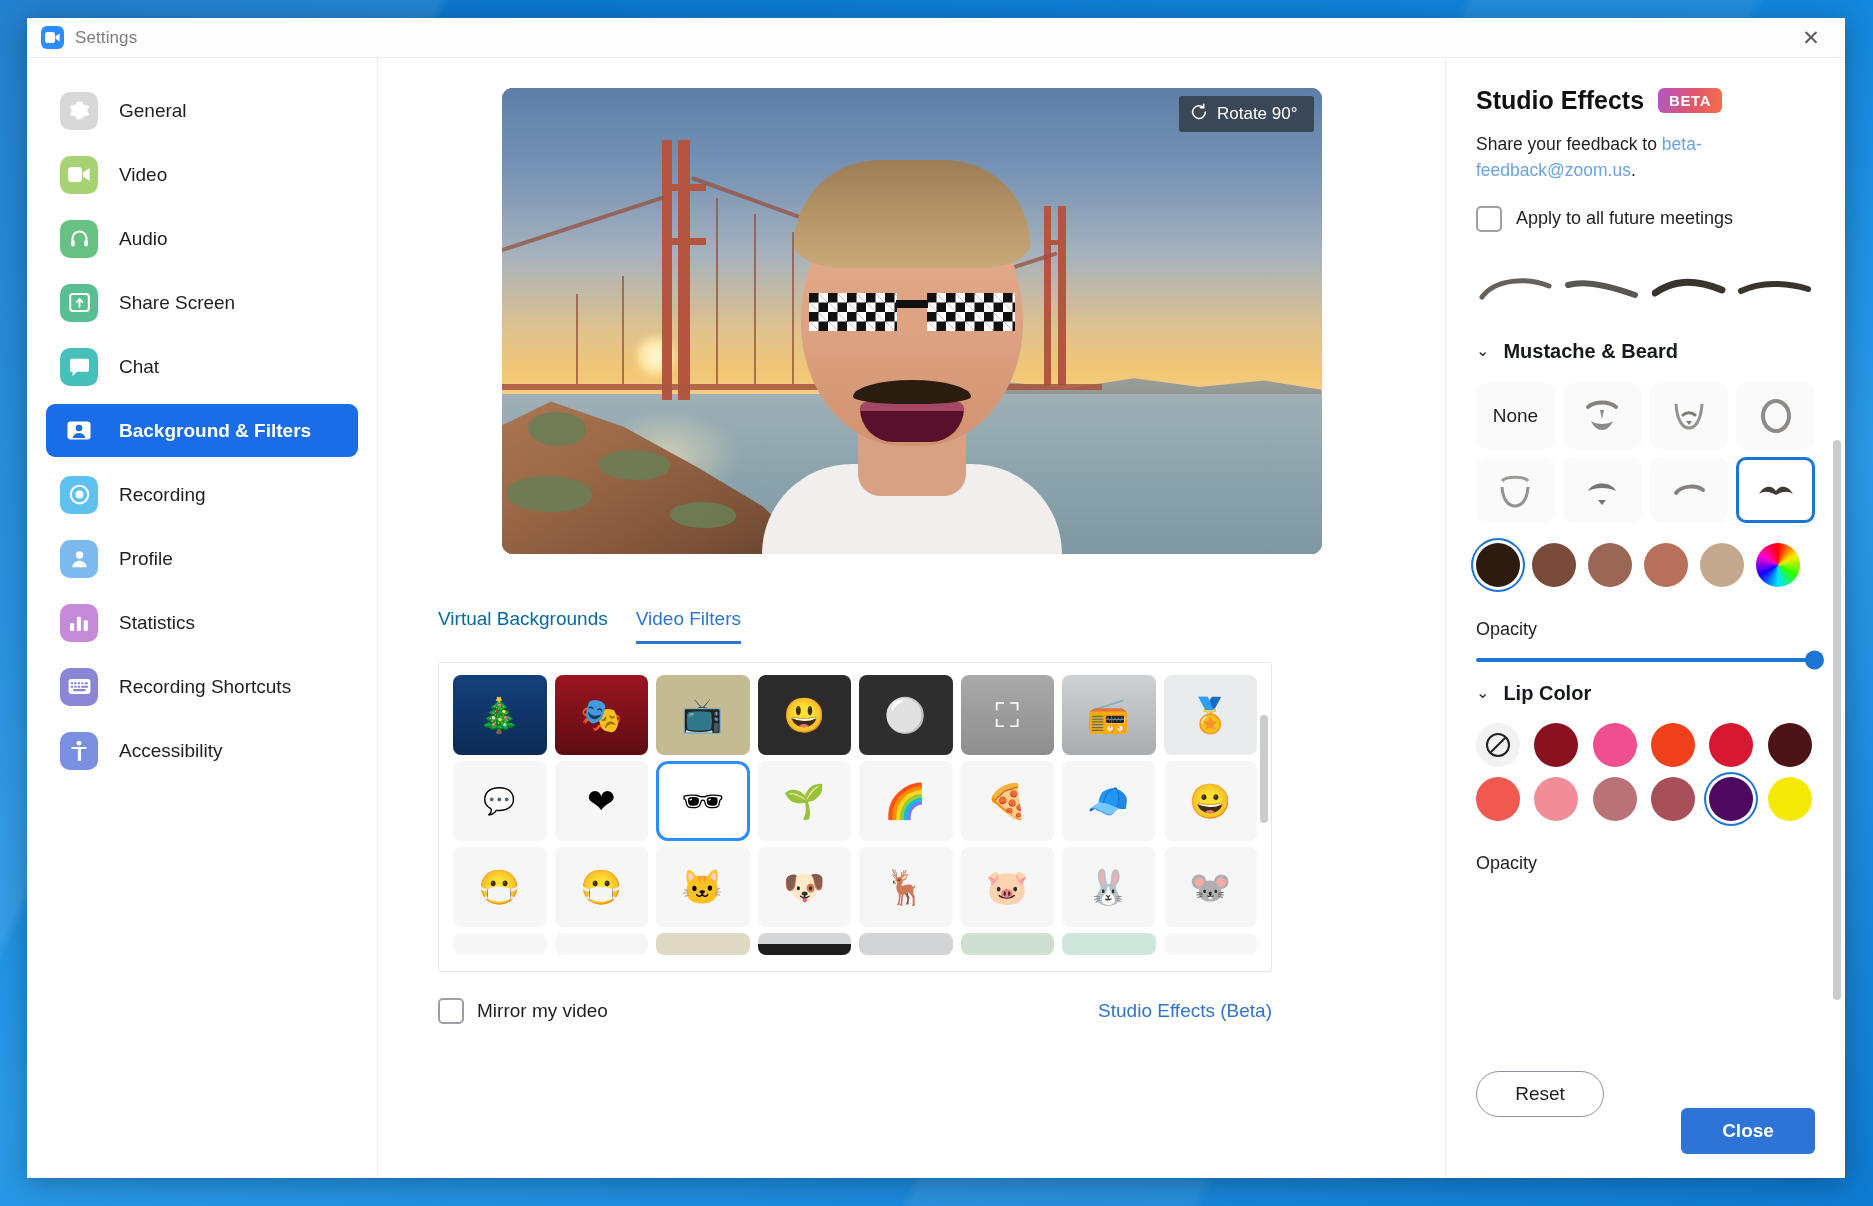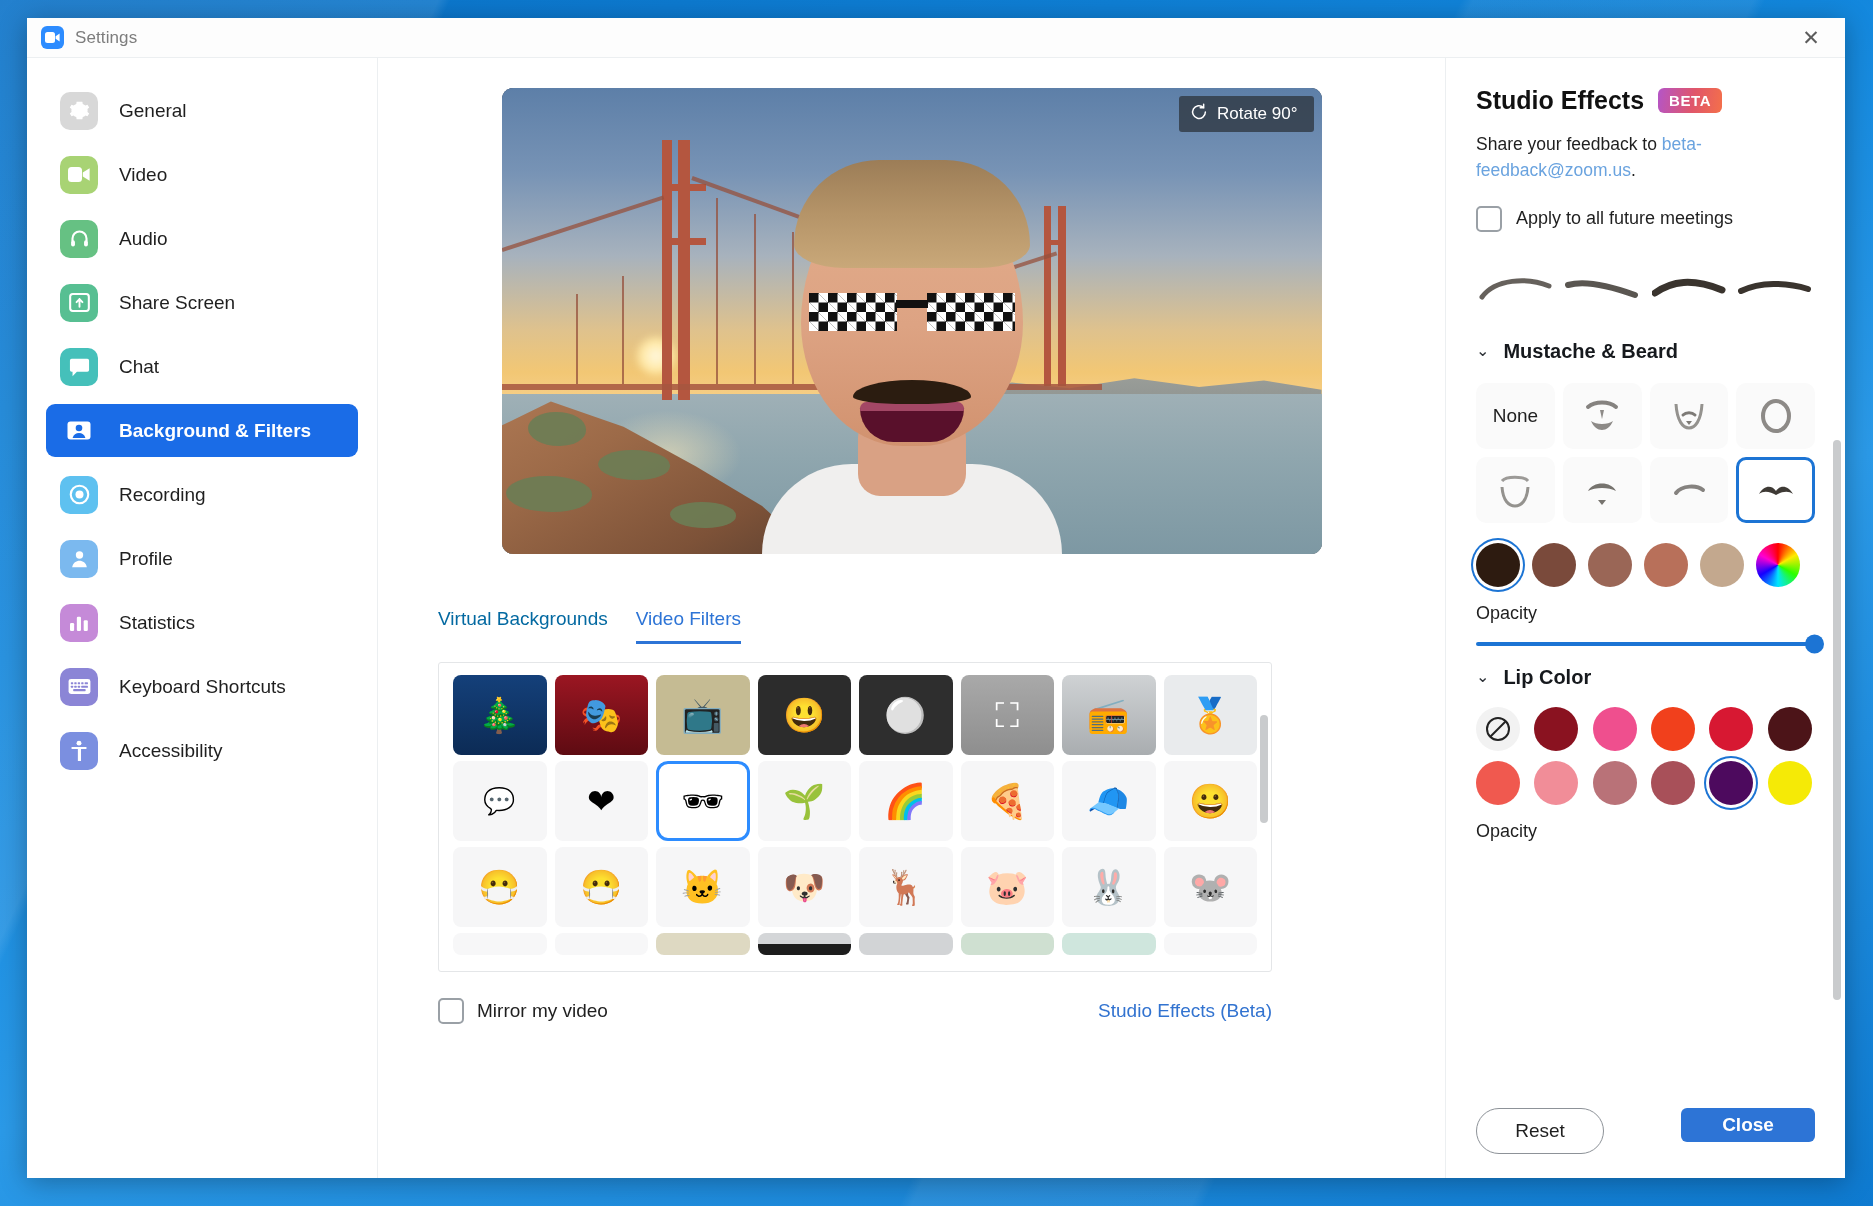--- a/index.html
+++ b/index.html
@@ -323,21 +323,21 @@
   .sw.sel { box-shadow: 0 0 0 3px #fff, 0 0 0 5px #1c74d4; }
   .sw.wheel {
     background: conic-gradient(#ff0000, #ffea00, #2bff00, #00e5ff, #1400ff, #ff00d0, #ff0000);
   }
   .sw.none-sw {
     background: #f2f2f2;
     display: flex; align-items: center; justify-content: center;
   }
   .sw.none-sw svg { display: block; }
 
-  .op-label { font-size: 18px; color: #1f1f1f; margin-top: 16px; }
+  .op-label { font-size: 18px; color: #1f1f1f; margin-top: 32px; }
   .slider {
     margin-top: 18px; height: 4px; background: #1c74d4; border-radius: 2px;
     position: relative; cursor: pointer;
   }
   .slider .knob {
     position: absolute; right: -9px; top: 50%; transform: translateY(-50%);
     width: 19px; height: 19px; border-radius: 50%; background: #1c74d4;
   }
 
   .lip-grid { display: grid; grid-template-columns: repeat(6, 1fr); gap: 10px 11px; margin-top: 18px; }
@@ -351,23 +351,23 @@
     position: absolute; left: 30px; right: 30px; bottom: 24px;
     display: flex; align-items: flex-start; justify-content: space-between;
   }
   .btn-reset {
     min-width: 128px; height: 46px; border-radius: 23px;
     border: 1px solid #8d9298; background: #fff;
     font-size: 19px; color: #1f1f1f; cursor: pointer;
     display: flex; align-items: center; justify-content: center;
   }
   .btn-close {
-    min-width: 134px; height: 34px; border-radius: 6px;
+    min-width: 134px; height: 46px; border-radius: 6px;
     background: #2d74d6; color: #fff; font-size: 19px; font-weight: bold;
-    cursor: pointer; display: flex; align-items: center; justify-content: center;
+    cursor: pointer; display: flex; align-items: center; justify-content: center; margin-top: 37px;
   }
   
   .emo { font-size: 34px; line-height: 1; }
   .emo-sm { font-size: 26px; line-height: 1; }
   .brow-svg { display: block; }
 </style>
 </head>
 <body>
 
 <div class="wallpaper-sheen"></div>
@@ -491,21 +491,21 @@
                 <rect x="13.8" y="4" width="2.4" height="2.2" rx=".6"></rect>
                 <rect x="17.4" y="4" width="3.4" height="2.2" rx=".6"></rect>
                 <rect x="3" y="7.6" width="2.4" height="2.2" rx=".6"></rect>
                 <rect x="6.6" y="7.6" width="2.4" height="2.2" rx=".6"></rect>
                 <rect x="10.2" y="7.6" width="2.4" height="2.2" rx=".6"></rect>
                 <rect x="13.8" y="7.6" width="7" height="2.2" rx=".6"></rect>
                 <rect x="5.4" y="11.2" width="13" height="2.2" rx=".6"></rect>
               </g>
             </svg>
         </div>
-        <div class="lbl">Keyboard Shortcuts</div>
+        <div class="lbl">Recording Shortcuts</div>
       </div>
 
       <div class="nav-item">
         <div class="ico" style="background:#7b8fe0">
           <svg width="18" height="21" viewBox="0 0 20 24" fill="#fff">
               <circle cx="10" cy="3.6" r="2.8"></circle>
               <path d="M1.5 8h17v2.4h-6.2V24H8.7V10.4H1.5z"></path>
             </svg>
         </div>
         <div class="lbl">Accessibility</div>

